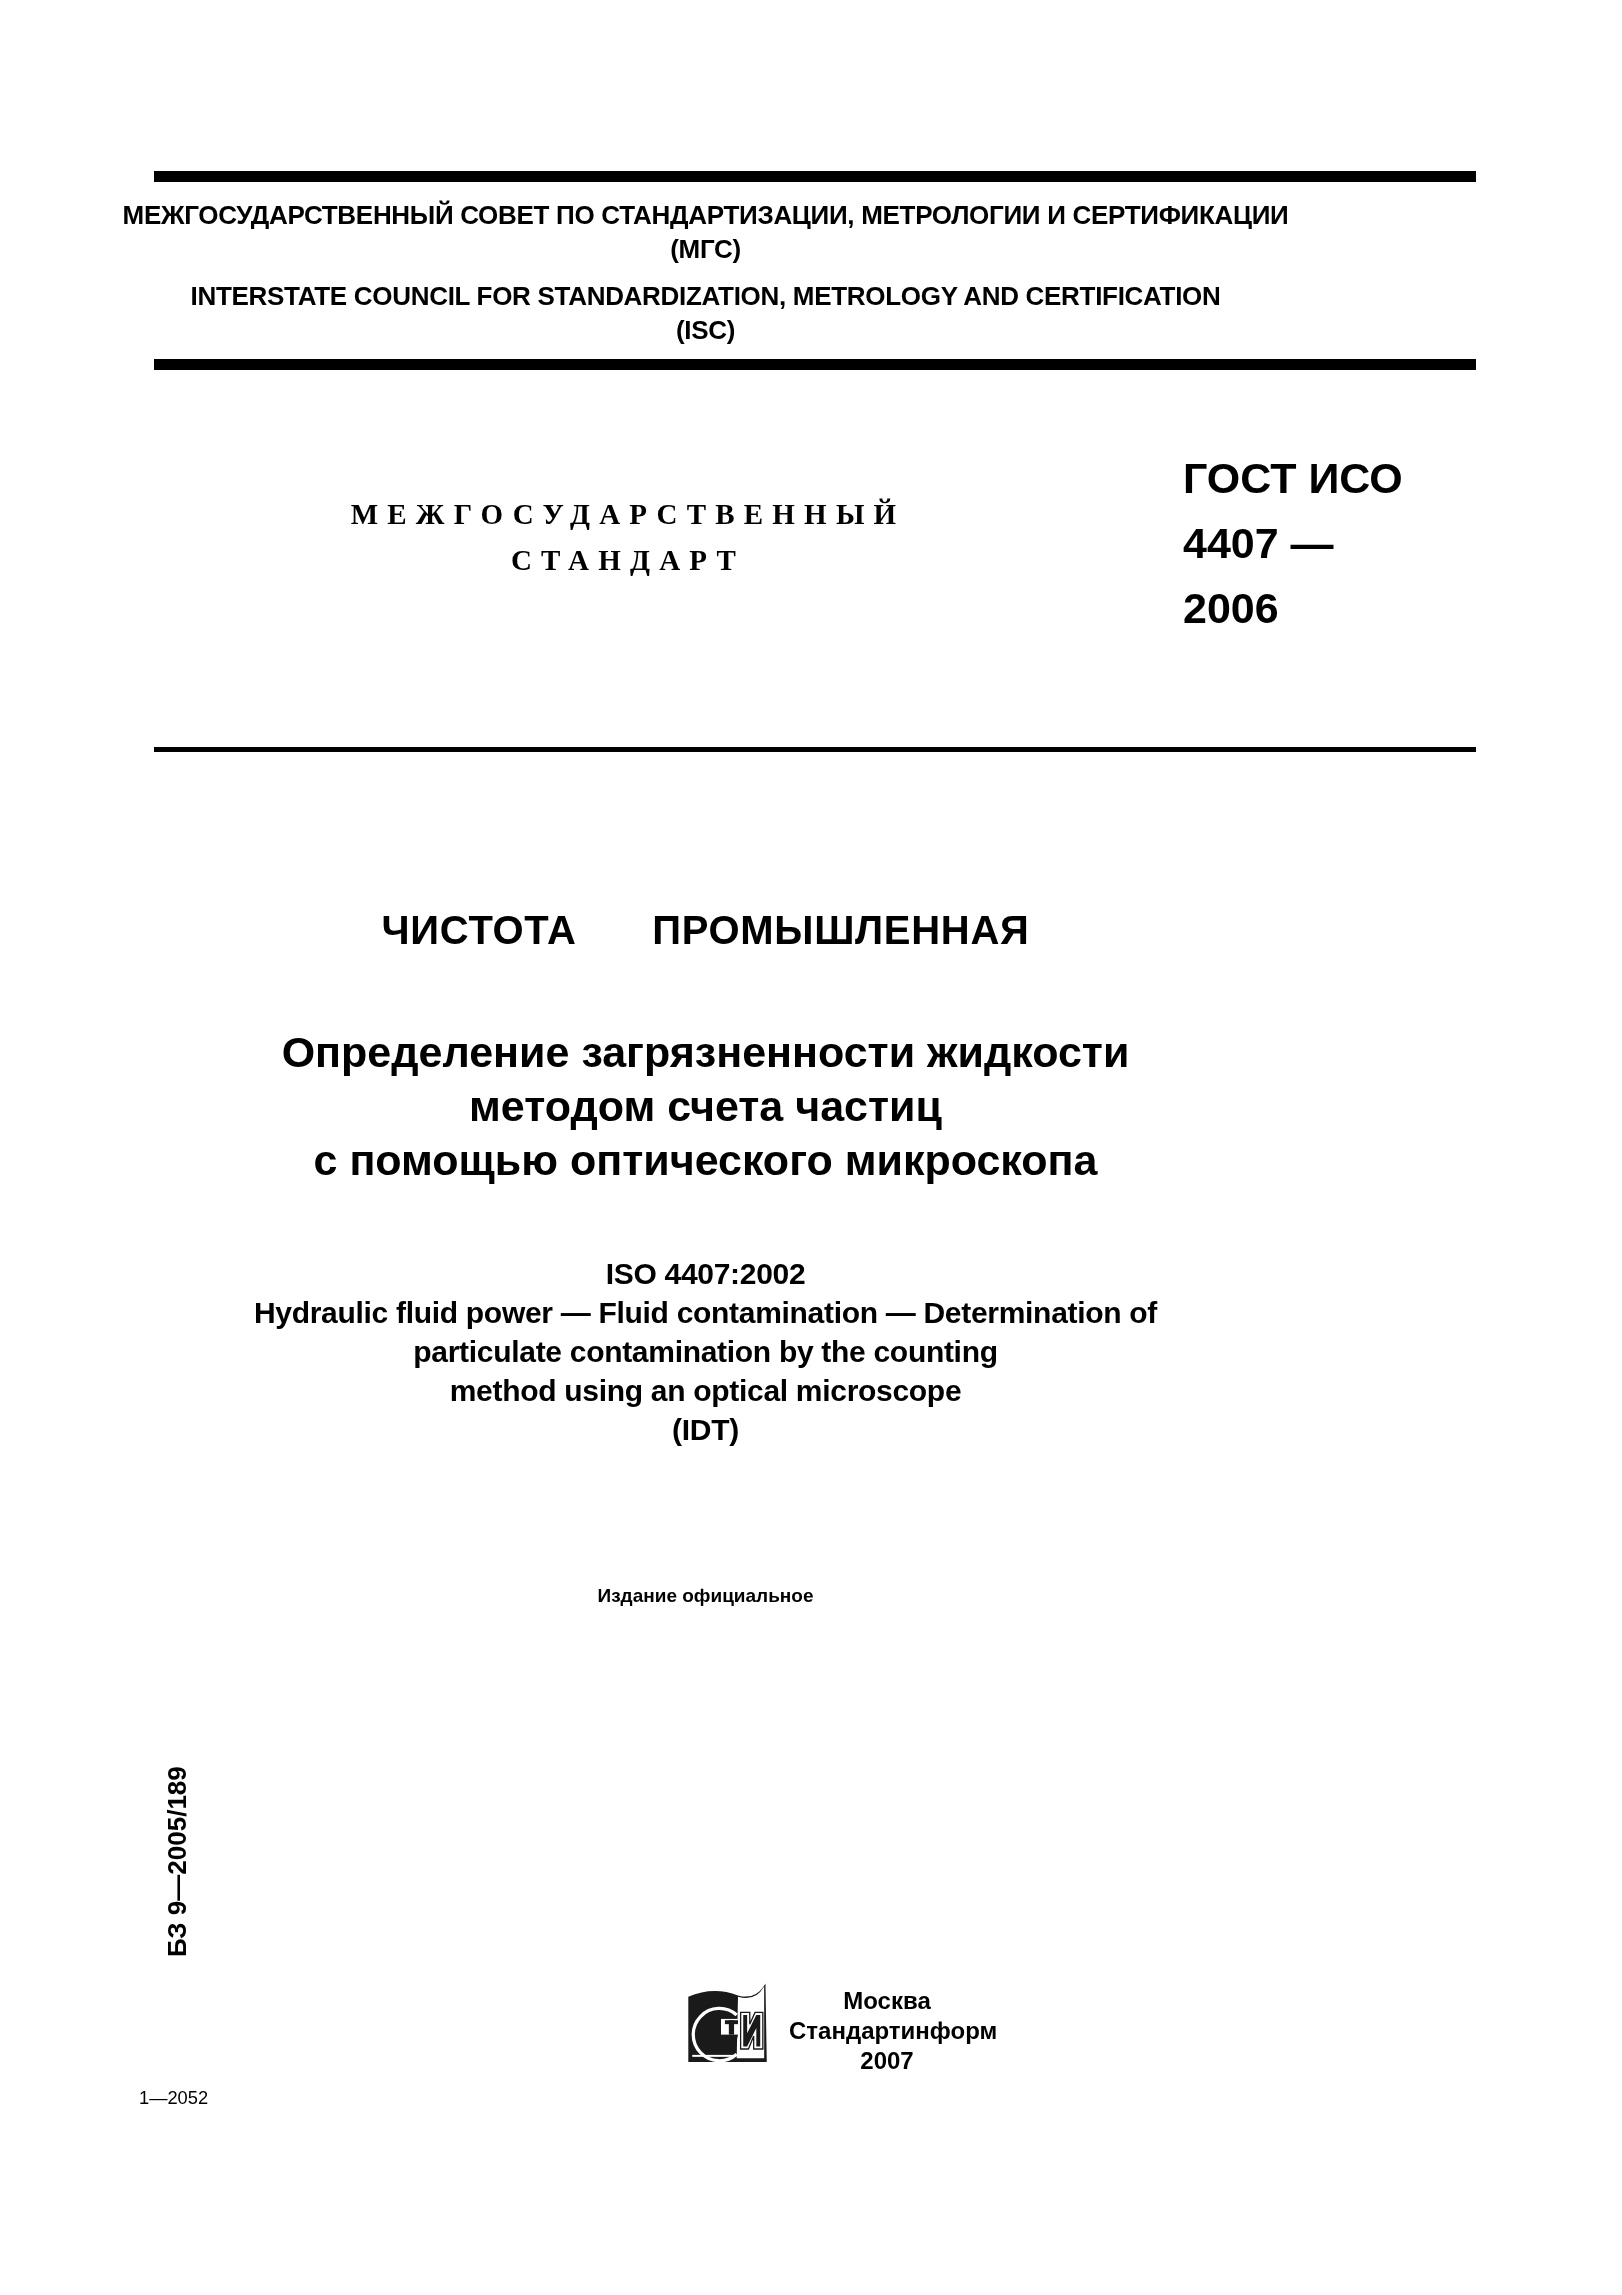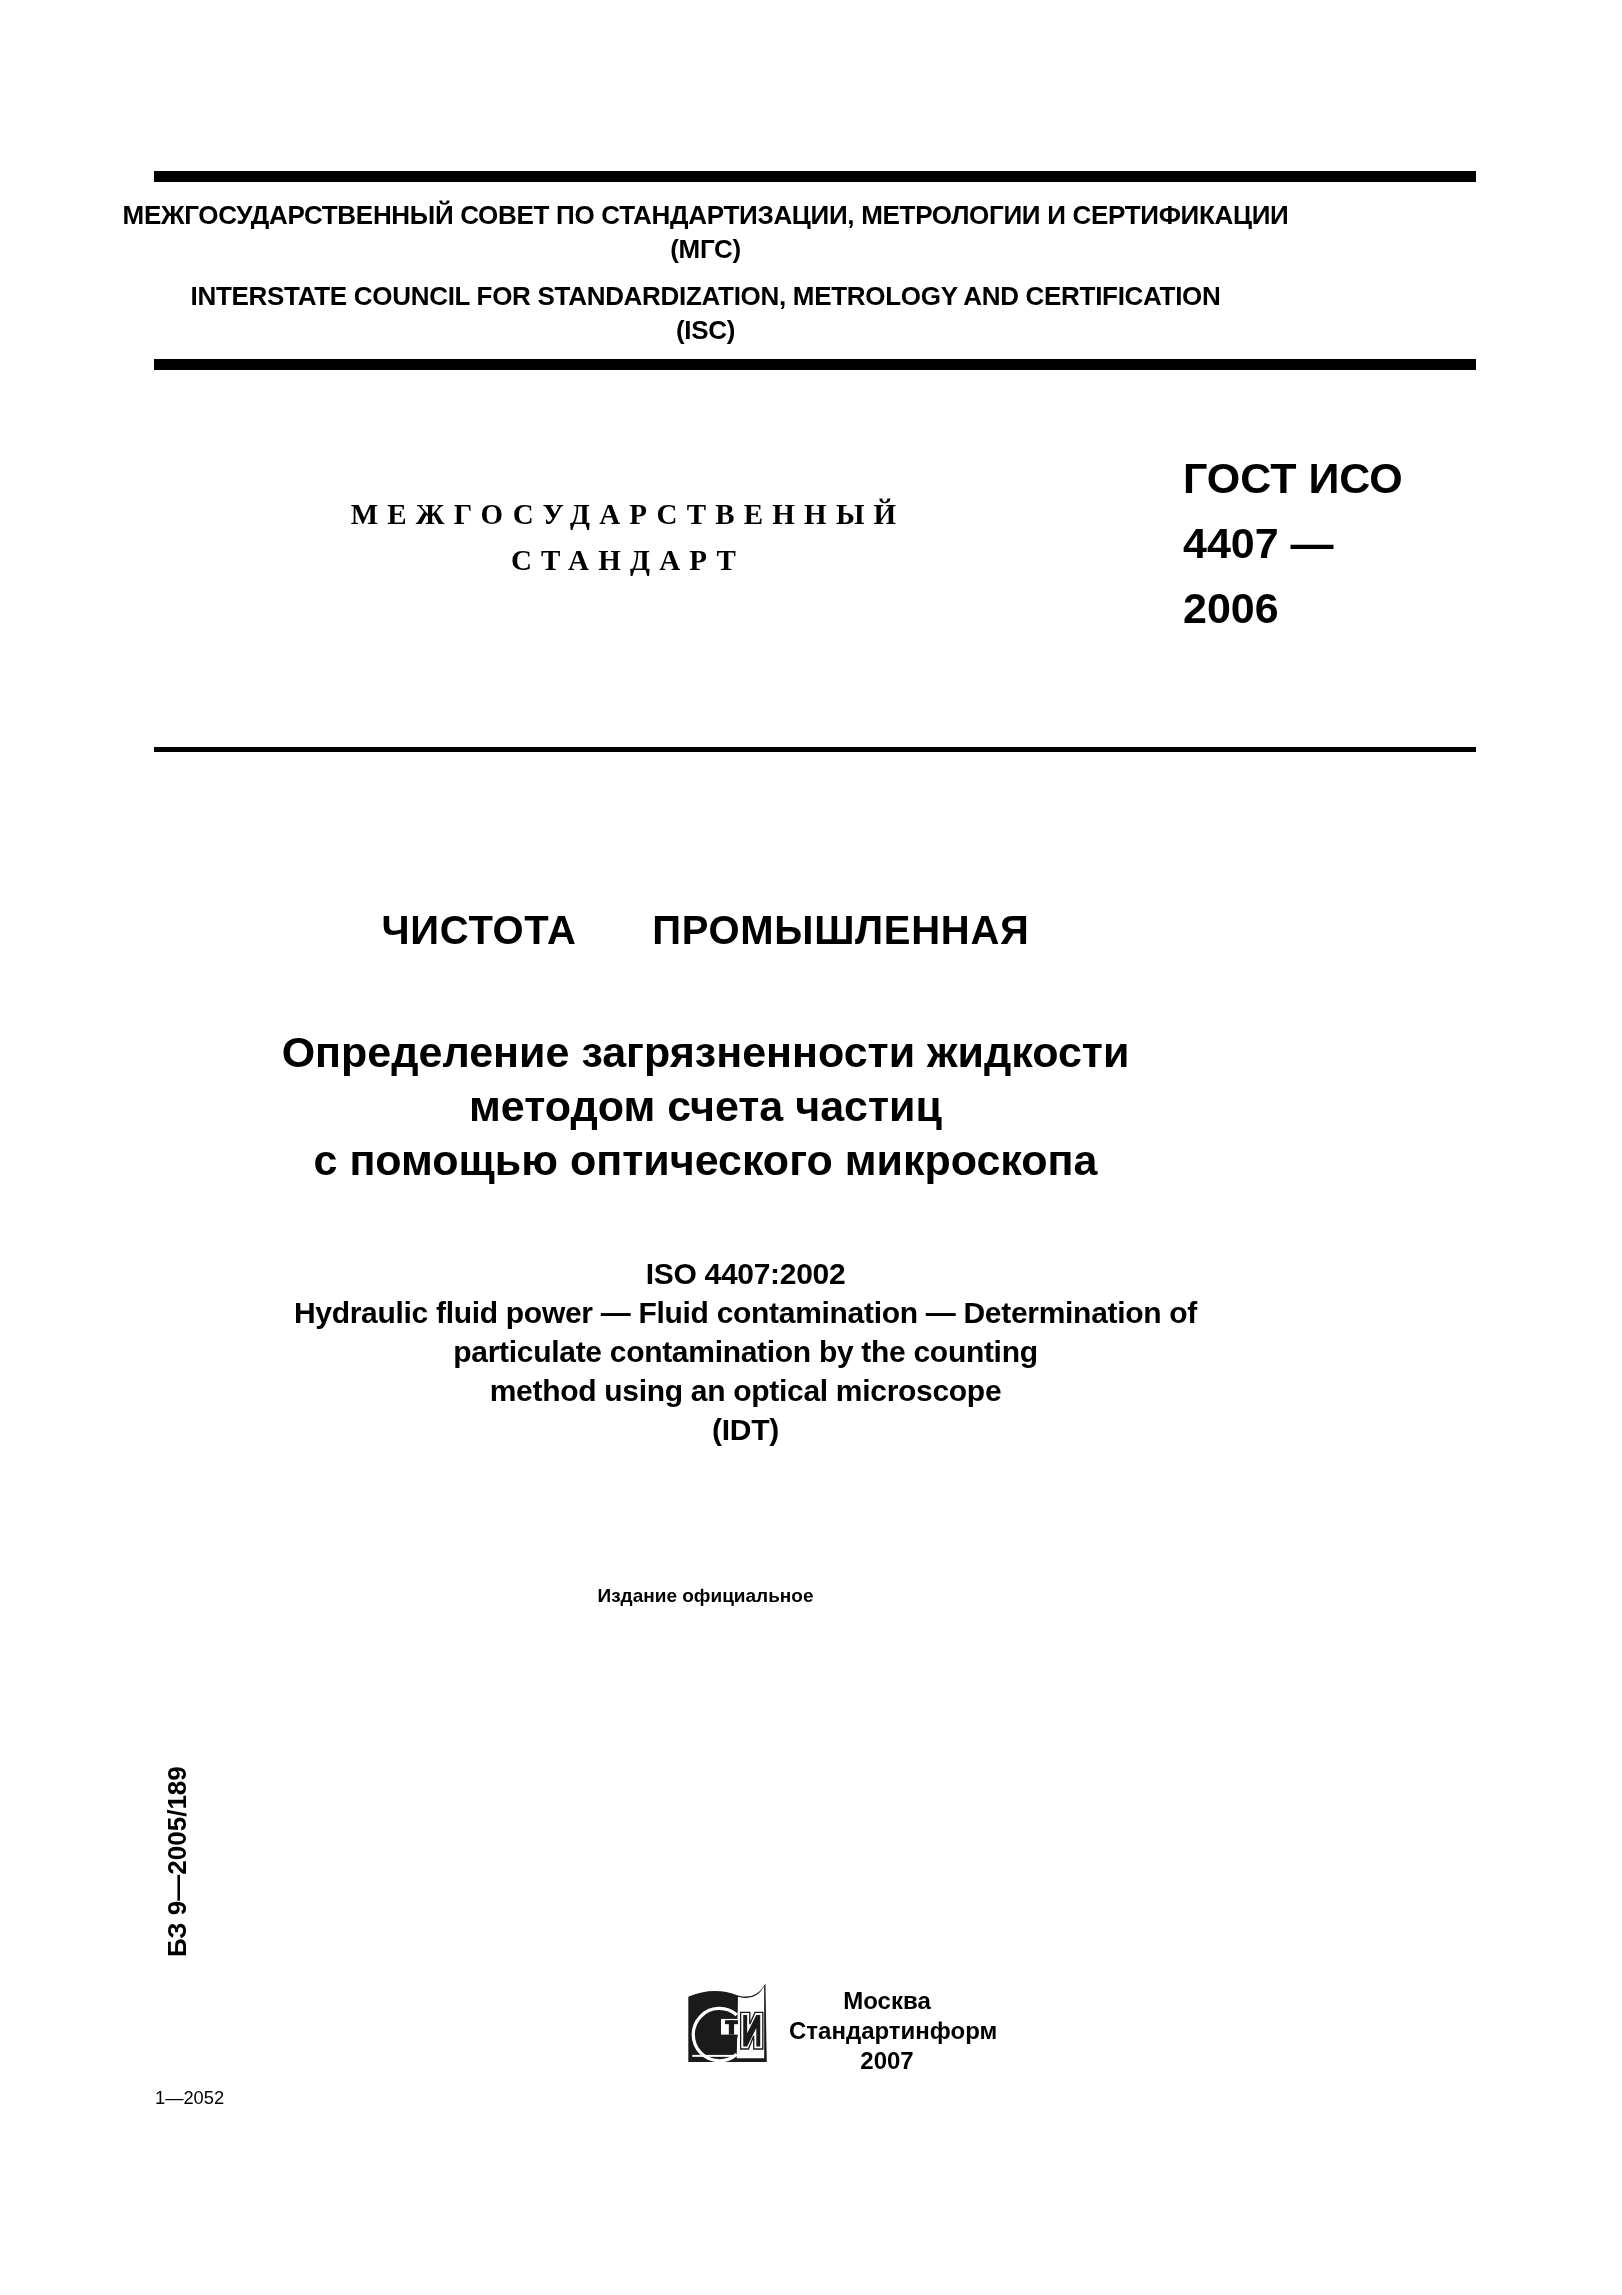--- a/index.html
+++ b/index.html
@@ -56,21 +56,21 @@
 <div class="rule" style="top:747px;height:5.2px;"></div>
 
 <div class="abs center main-title" style="top:908px;white-space:pre;">ЧИСТОТА  ПРОМЫШЛЕННАЯ</div>
 
 <div class="abs center subtitle" style="top:1025px;">
   <div>Определение загрязненности жидкости</div>
   <div>методом счета частиц</div>
   <div>с помощью оптического микроскопа</div>
 </div>
 
-<div class="abs center iso" style="top:1254px;padding-left:40px;">
+<div class="abs center iso" style="top:1254px;">
   <div>ISO 4407:2002</div>
   <div>Hydraulic fluid power — Fluid contamination — Determination of</div>
   <div>particulate contamination by the counting</div>
   <div>method using an optical microscope</div>
   <div>(IDT)</div>
 </div>
 
 <div class="abs center edition" style="top:1585px;">Издание официальное</div>
 
 <div class="side">БЗ 9—2005/189</div>
@@ -89,14 +89,14 @@
     <rect x="8" y="113" width="66" height="3" fill="#ffffff"></rect>
   </svg>
 </div>
 
 <div class="abs publisher" style="left:789px;top:1986px;width:196px;">
   <div>Москва</div>
   <div>Стандартинформ</div>
   <div>2007</div>
 </div>
 
-<div class="abs footno" style="left:155px;top:2087px;">1—2052</div>
+<div class="abs footno" style="left:139px;top:2087px;">1—2052</div>
 
 
 </body></html>

